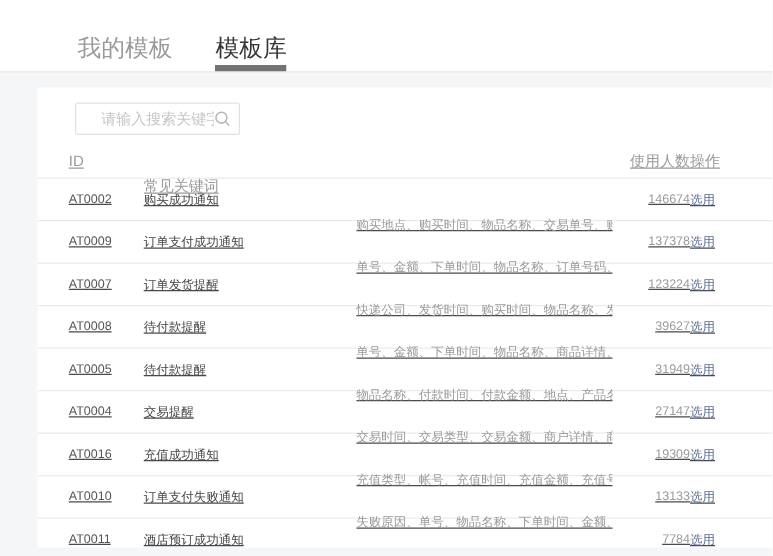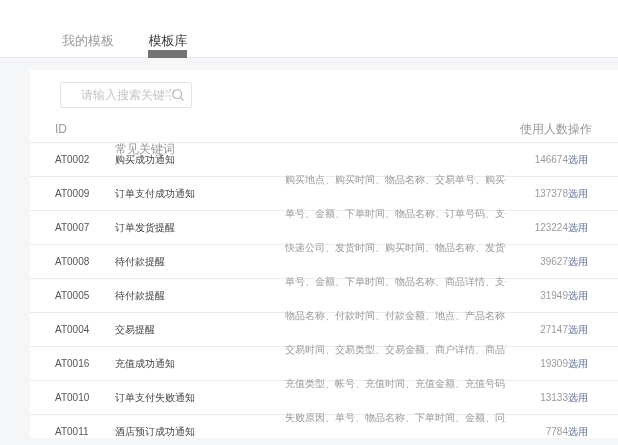--- a/index.html
+++ b/index.html
@@ -15,27 +15,27 @@
   .header {
     position:absolute; top:0; left:0; width:618px; height:58px;
     background:#ffffff; border-bottom:1px solid #e7e7eb;
   }
   .page-title {
     position:absolute; top:10px; left:55px;
     font-size:18px; font-weight:400; color:#353535;
   }
   .tabs { position:absolute; left:62px; bottom:0; height:26px; }
   .tab {
-    display:inline-block; font-size:13px; color:#9a9a9a;
+    display:inline-block; font-size:19px; color:#9a9a9a;
     margin-right:30px; height:26px; line-height:18px;
     cursor:pointer;
   }
   .tab.active {
     color:#353535;
-    border-bottom:8px solid #737373;
+    border-bottom:5px solid #737373;
   }
 
   
   .card {
     position:absolute; top:70px; left:30px; width:588px; height:368px;
     background:#ffffff; overflow:hidden;
   }
   .search-box {
     margin:12px 0 0 30px; width:132px; height:26px;
     border:1px solid #e2e2e6; border-radius:2px; background:#fff;
@@ -45,21 +45,22 @@
     flex:1; min-width:0; border:none; outline:none;
     font-size:12px; color:#555;
     font-family:"Liberation Sans","DejaVu Sans",sans-serif;
   }
   .search-box input::placeholder { color:#c6c6ca; }
   .search-icon { width:14px; height:14px; display:block; flex:none; cursor:pointer; }
 
   
   .thead, .tr {
     display:flex; align-items:center;
-    padding:0 8px 0 25px;
+    padding:0 24px 0 25px;
+    text-decoration:underline;
   }
   .thead { height:26px; margin-top:8px; font-size:12px; color:#9a9a9a; }
   .tr { height:34px; border-top:1px solid #ebebee; font-size:10px; }
   .c-id    { width:60px;  flex:none; }
   .c-title { width:170px; flex:none; }
   .c-kw    { flex:1; min-width:0; padding-right:10px;
              white-space:nowrap; overflow:hidden;margin-top:40px; }
   .c-users { width:62px;  flex:none; text-align:right; }
   .c-action{ width:42px;  flex:none; }
   .tr .c-id    { color:#555; }

